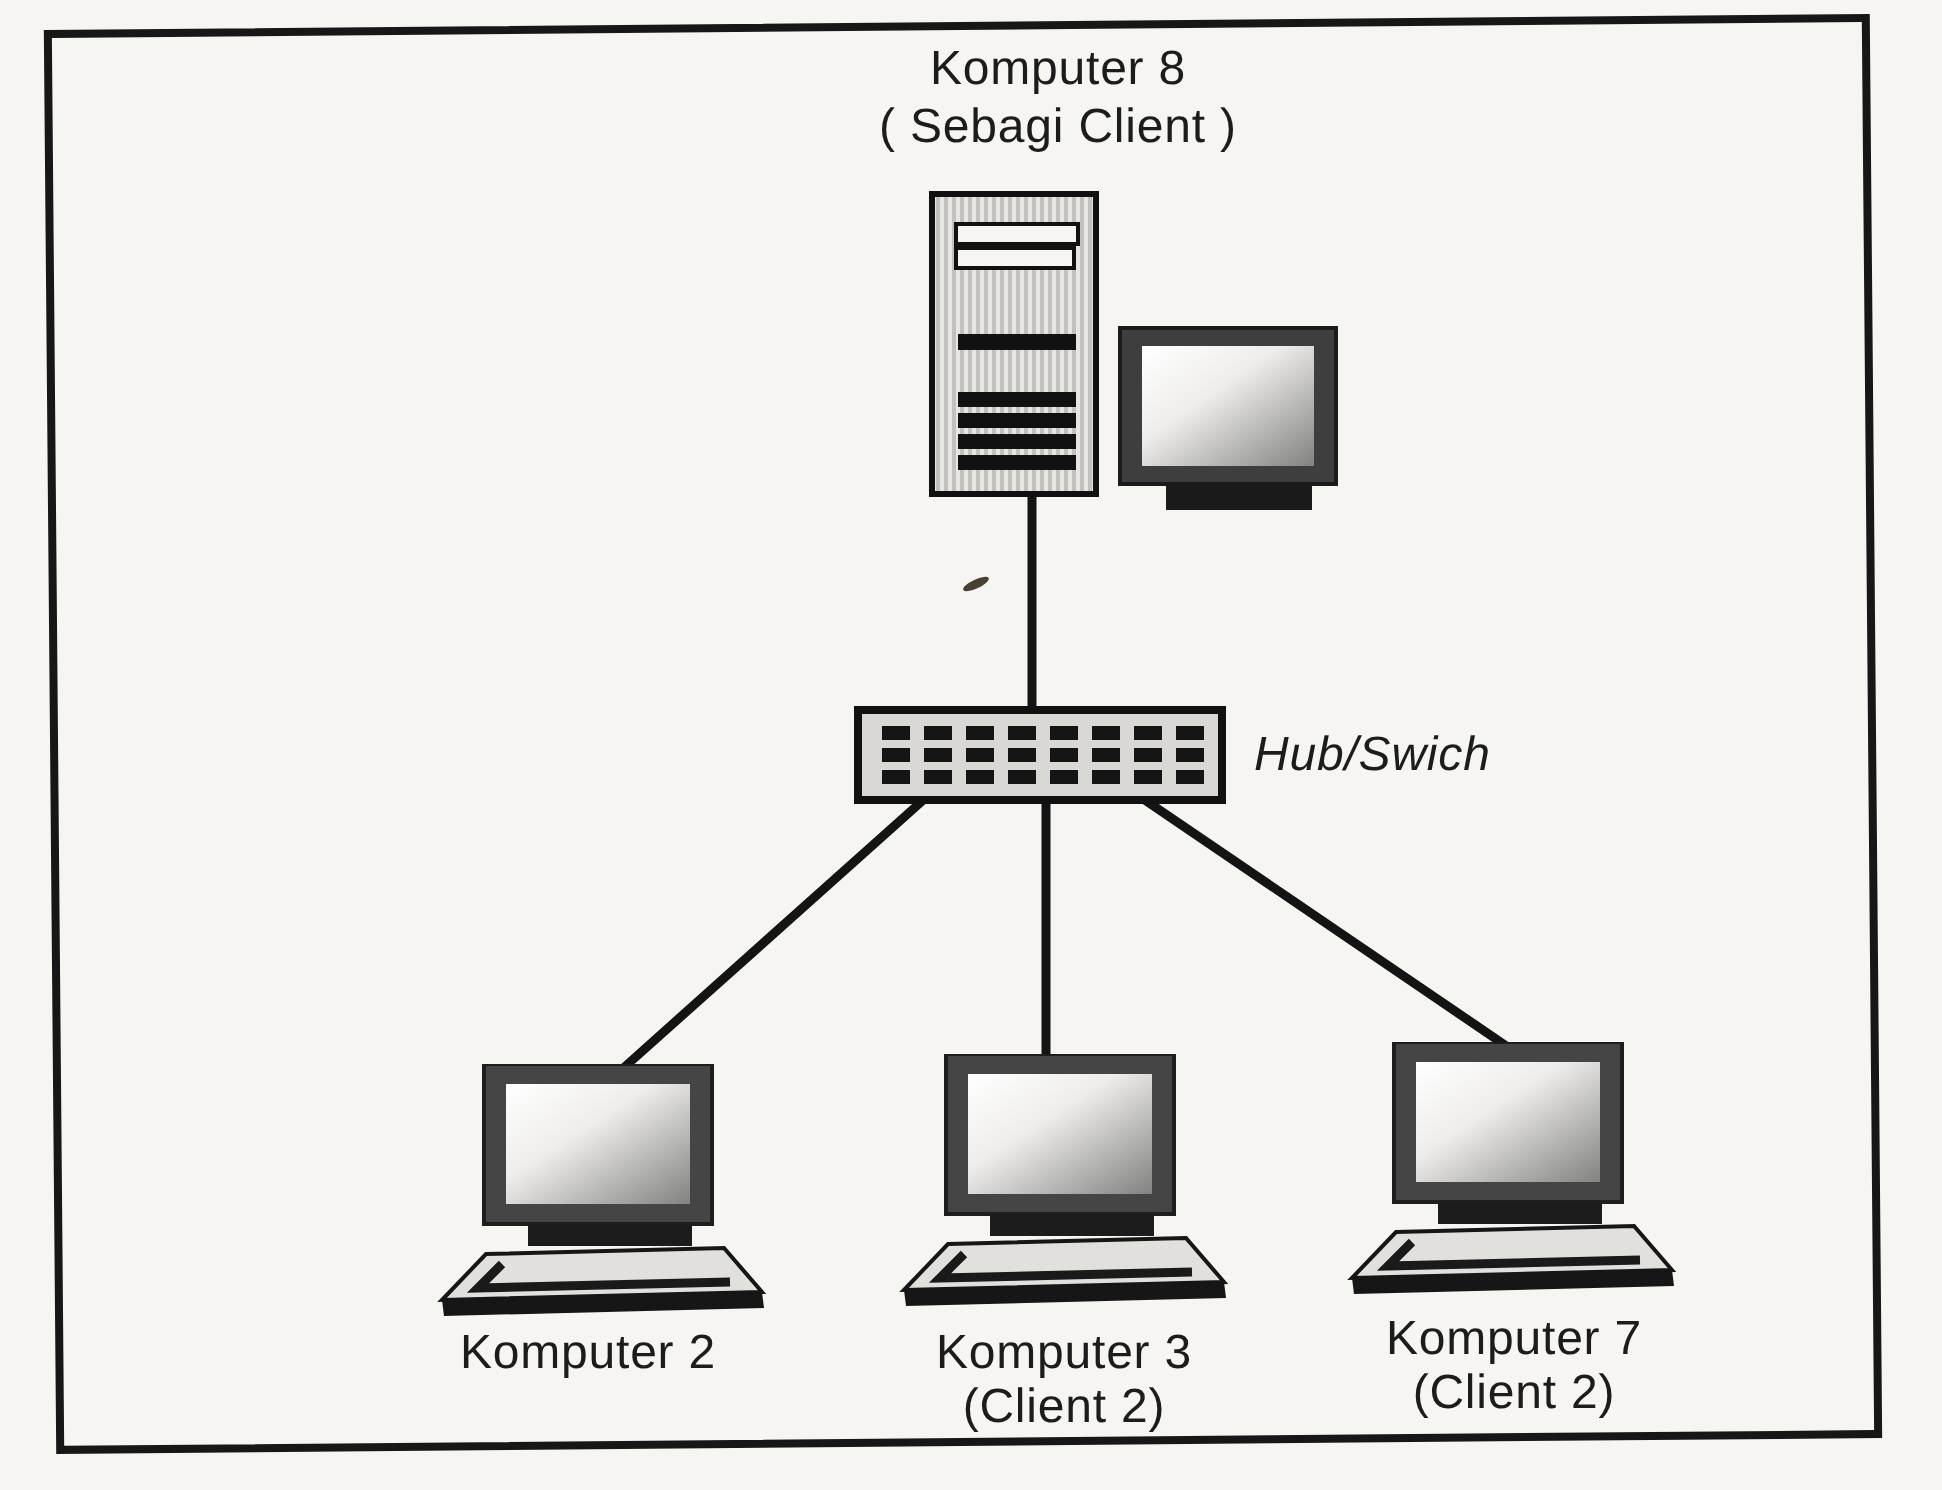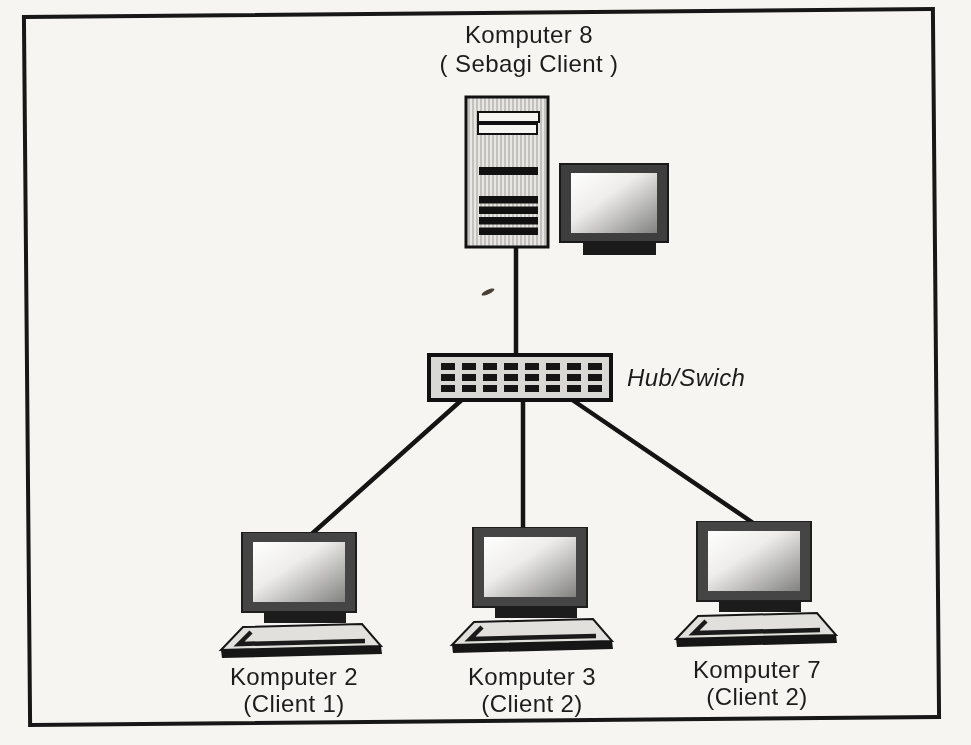--- a/index.html
+++ b/index.html
@@ -109,21 +109,20 @@
 
   <div class="lbl" id="server-label">
     <span>Komputer 8</span>
     <span>( Sebagi Client )</span>
   </div>
 
   <div class="lbl" id="hub-label">Hub/Swich</div>
 
   <div class="lbl" id="client1-label">
     <span>Komputer 2</span>
-    <span>(Client 1)</span>
   </div>
 
   <div class="lbl" id="client2-label">
     <span>Komputer 3</span>
     <span>(Client 2)</span>
   </div>
 
   <div class="lbl" id="client3-label">
     <span>Komputer 7</span>
     <span>(Client 2)</span>

